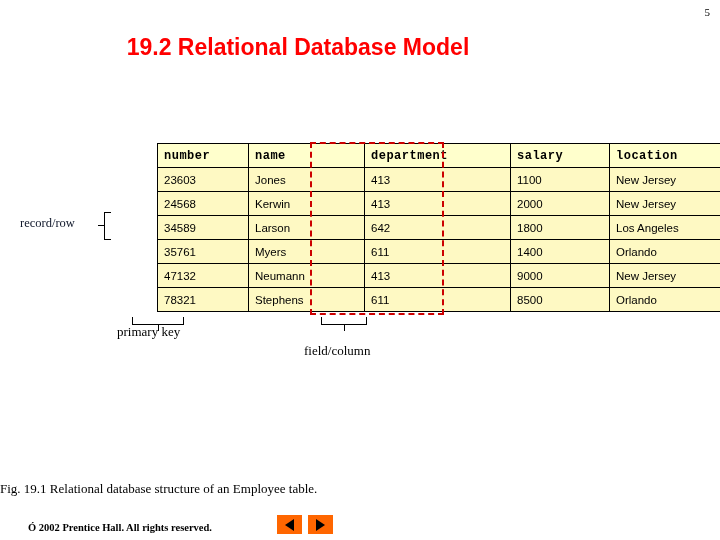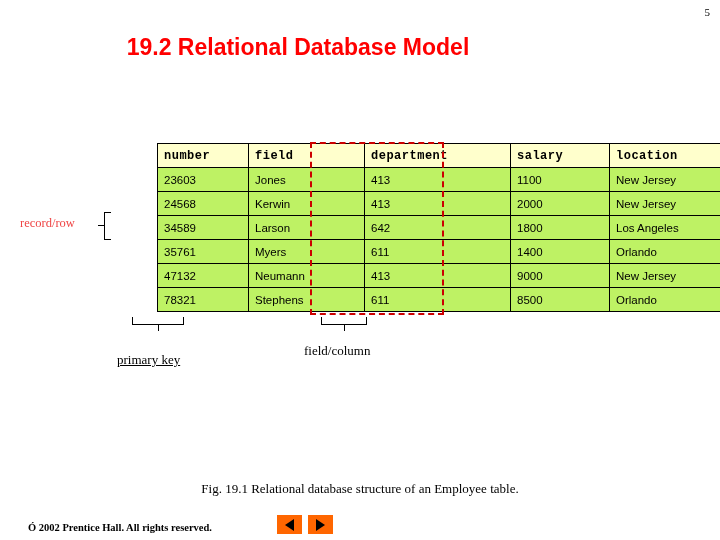--- a/index.html
+++ b/index.html
@@ -46,21 +46,21 @@
     width: 513px;
     table-layout: fixed;
   }
   table.emp td {
     border: 1px solid #000000;
     height: 23px;
     padding: 0 6px;
     font-family: "Liberation Sans", sans-serif;
     font-size: 11.5px;
     color: #000000;
-    background: #bef264;
+    background: #fef9c3;
     vertical-align: middle;
     white-space: nowrap;
     overflow: hidden;
   }
   table.emp tr.header td {
     background: #ffffcc;
     font-family: "Liberation Mono", monospace;
     font-size: 12px;
     font-weight: bold;
     letter-spacing: 0.5px;
@@ -82,21 +82,21 @@
     box-sizing: border-box;
     pointer-events: none;
   }
 
   .record-row-label {
     position: absolute;
     left: 20px;
     top: 216px;
     font-family: "Liberation Serif", serif;
     font-size: 12.5px;
-    color: #ef4444;
+    color: #0f172a;
   }
   
   .record-bracket {
     position: absolute;
     left: 98px;
     top: 212px;
     width: 12px;
     height: 28px;
   }
   .record-bracket .vert {
@@ -157,29 +157,28 @@
     height: 7px;
     background: #000000;
   }
 
   .caption-label {
     position: absolute;
     font-family: "Liberation Serif", serif;
     font-size: 13px;
     color: #000000;
   }
-  .pk-label { left: 117px; top: 352px; text-decoration: underline; }
+  .pk-label { left: 117px; top: 324px; }
   .fc-label { left: 304px; top: 343px; }
 
   .figure-caption {
     position: absolute;
     left: 0;
     top: 481px;
     width: 720px;
-    text-align: center;
     font-family: "Liberation Serif", serif;
     font-size: 13px;
     color: #000000;
   }
   .copyright {
     position: absolute;
     left: 28px;
     top: 522px;
     font-family: Liberation Serif, serif;
     font-size: 10.5px;
@@ -219,21 +218,21 @@
 
 <div class="slide-number">5</div>
 
 <div class="slide-title">19.2  Relational Database Model</div>
 
 <div class="table-wrap">
   <table class="emp">
     <tbody>
       <tr class="header">
         <td class="col0">number</td>
-        <td class="col1">field</td>
+        <td class="col1">name</td>
         <td class="col2">department</td>
         <td class="col3">salary</td>
         <td class="col4">location</td>
       </tr>
       <tr>
         <td class="col0">23603</td>
         <td class="col1">Jones</td>
         <td class="col2">413</td>
         <td class="col3">1100</td>
         <td class="col4">New Jersey</td>

